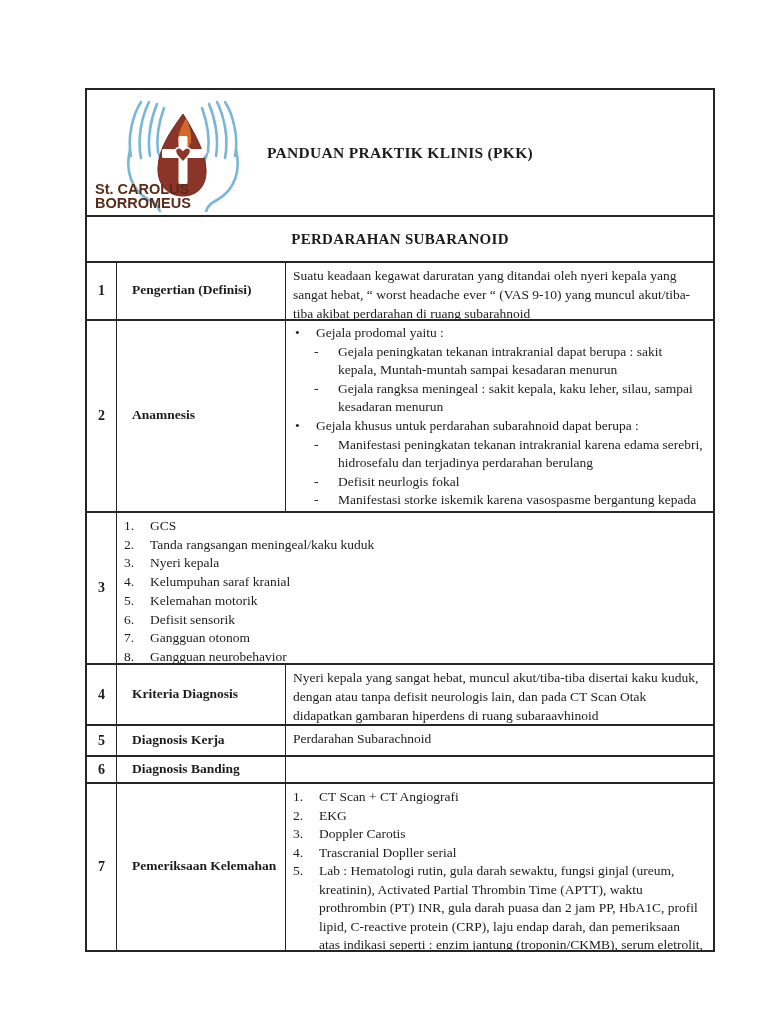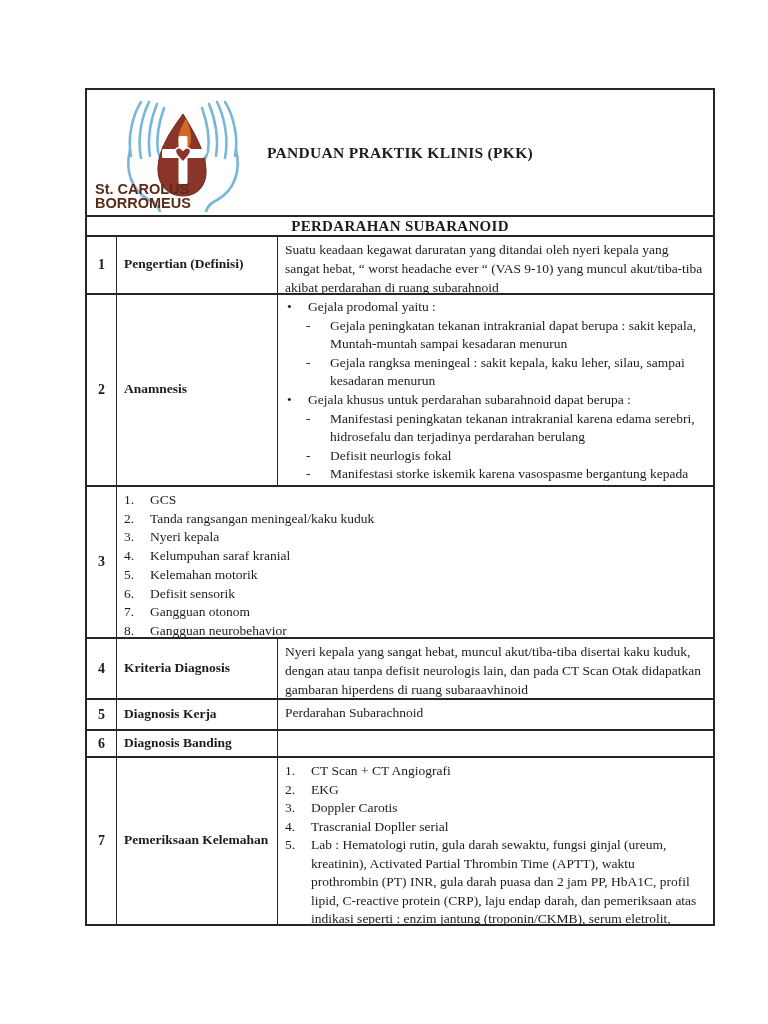--- a/index.html
+++ b/index.html
@@ -7,31 +7,31 @@
     width:768px; height:1024px; background:#ffffff; position:relative;
     font-family:"Liberation Serif","DejaVu Serif",serif; color:#1c1c1c;
   }
   .doc-table {
     position:absolute; left:85px; top:88px; width:630px;
     border:2px solid #262626; background:#fff; box-sizing:border-box;
   }
   .row { display:flex; box-sizing:border-box; border-top:2px solid #262626; overflow:hidden; }
   .row:first-child { border-top:none; }
   .header-row { height:125px; position:relative; align-items:center; justify-content:center; }
-  .title-row { height:20px; align-items:center; justify-content:center; }
+  .title-row { height:46px; align-items:center; justify-content:center; }
   .header-title { font-size:15.5px; font-weight:bold; letter-spacing:0.3px; }
   .doc-title { font-size:15px; font-weight:bold; letter-spacing:0.3px; }
   .logo { position:absolute; left:8px; top:4px; }
   .cell-num {
     flex:0 0 30px; border-right:1px solid #262626; display:flex;
     align-items:center; justify-content:center; font-weight:bold; font-size:14px; box-sizing:border-box;
   }
   .cell-label {
     flex:0 0 161px; border-right:1px solid #262626; display:flex; align-items:center;
-    padding:2px 4px 4px 7px; font-weight:bold; font-size:13.5px; line-height:18px; box-sizing:border-box;
+    padding:2px 4px 4px 7px; font-weight:bold; font-size:13.5px; line-height:18px; box-sizing:border-box;margin-left:8px;
   }
   .cell-content { flex:1; padding:3px 10px 7px 7px; font-size:13.5px; line-height:19px; box-sizing:border-box; }
   .h-r1 { height:58px; } .h-r2 { height:192px; } .h-r3 { height:152px; }
   .h-r4 { height:61px; } .h-r5 { height:31px; } .h-r6 { height:27px; } .h-r7 { height:168px; }
   .h-r2 .cell-content { line-height:18.6px; }
   .h-r3 .cell-content { line-height:18.7px; padding-top:4px; }
   .h-r7 .cell-content { line-height:18.5px; padding-top:4px; }
   .oli { display:flex; }
   .oli-n { flex:0 0 26px; }
   .oli-t { flex:1; }

